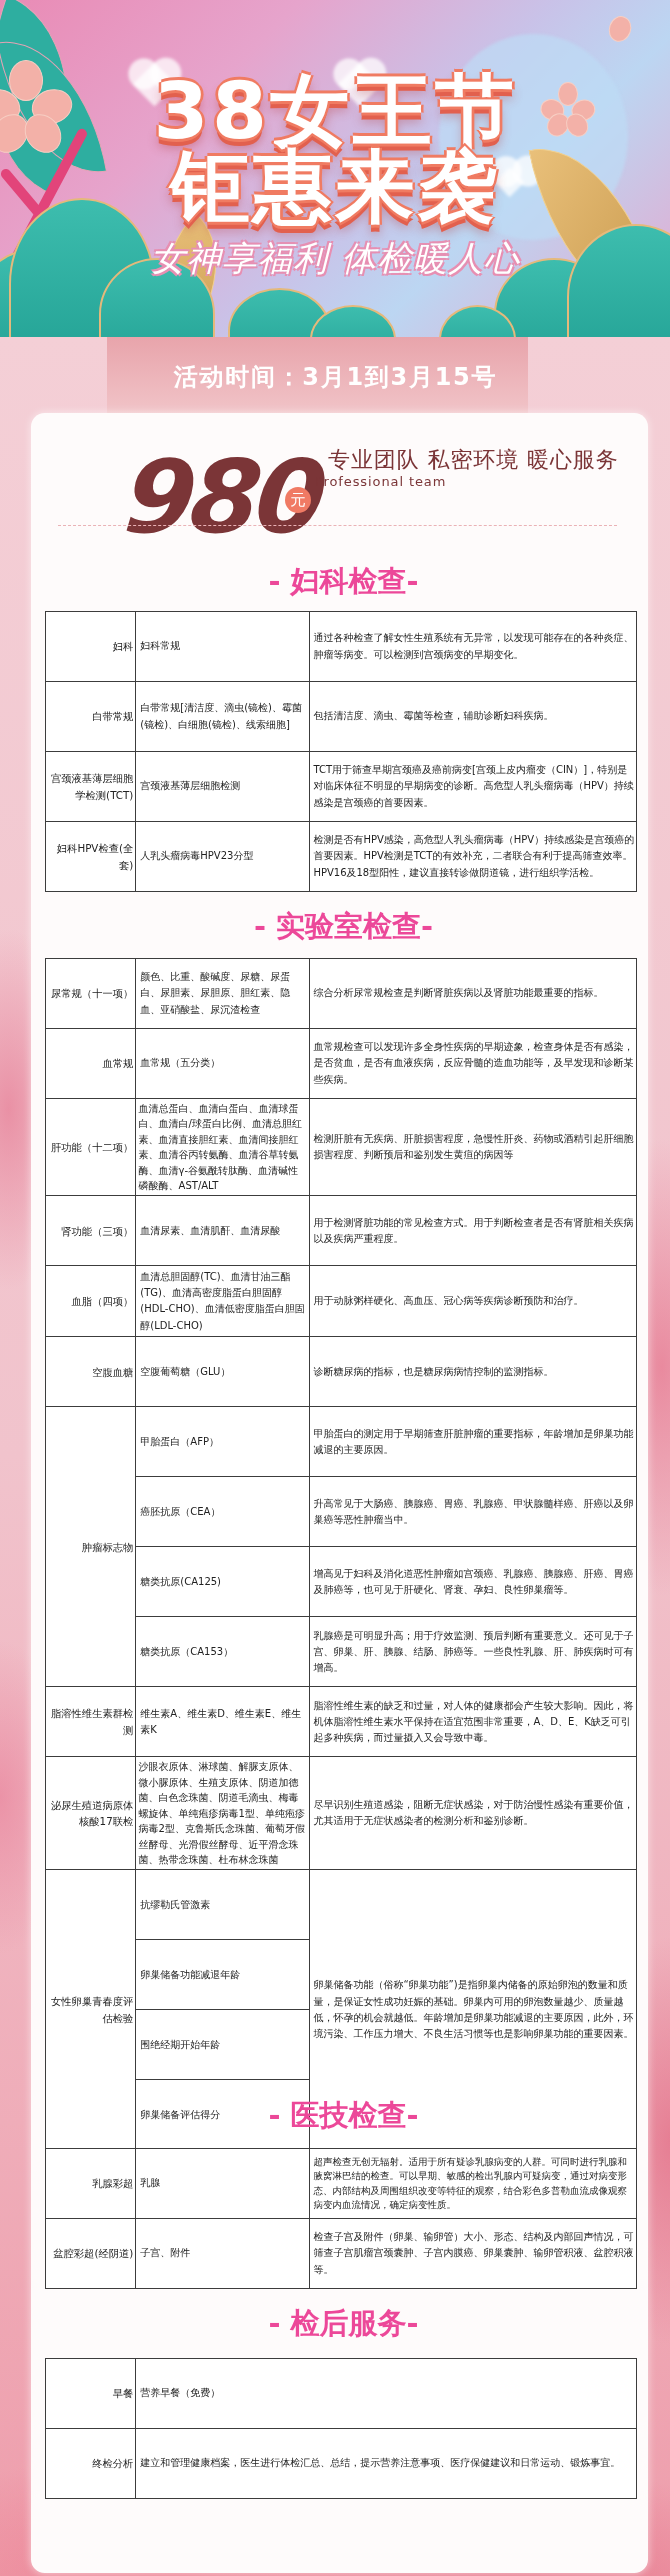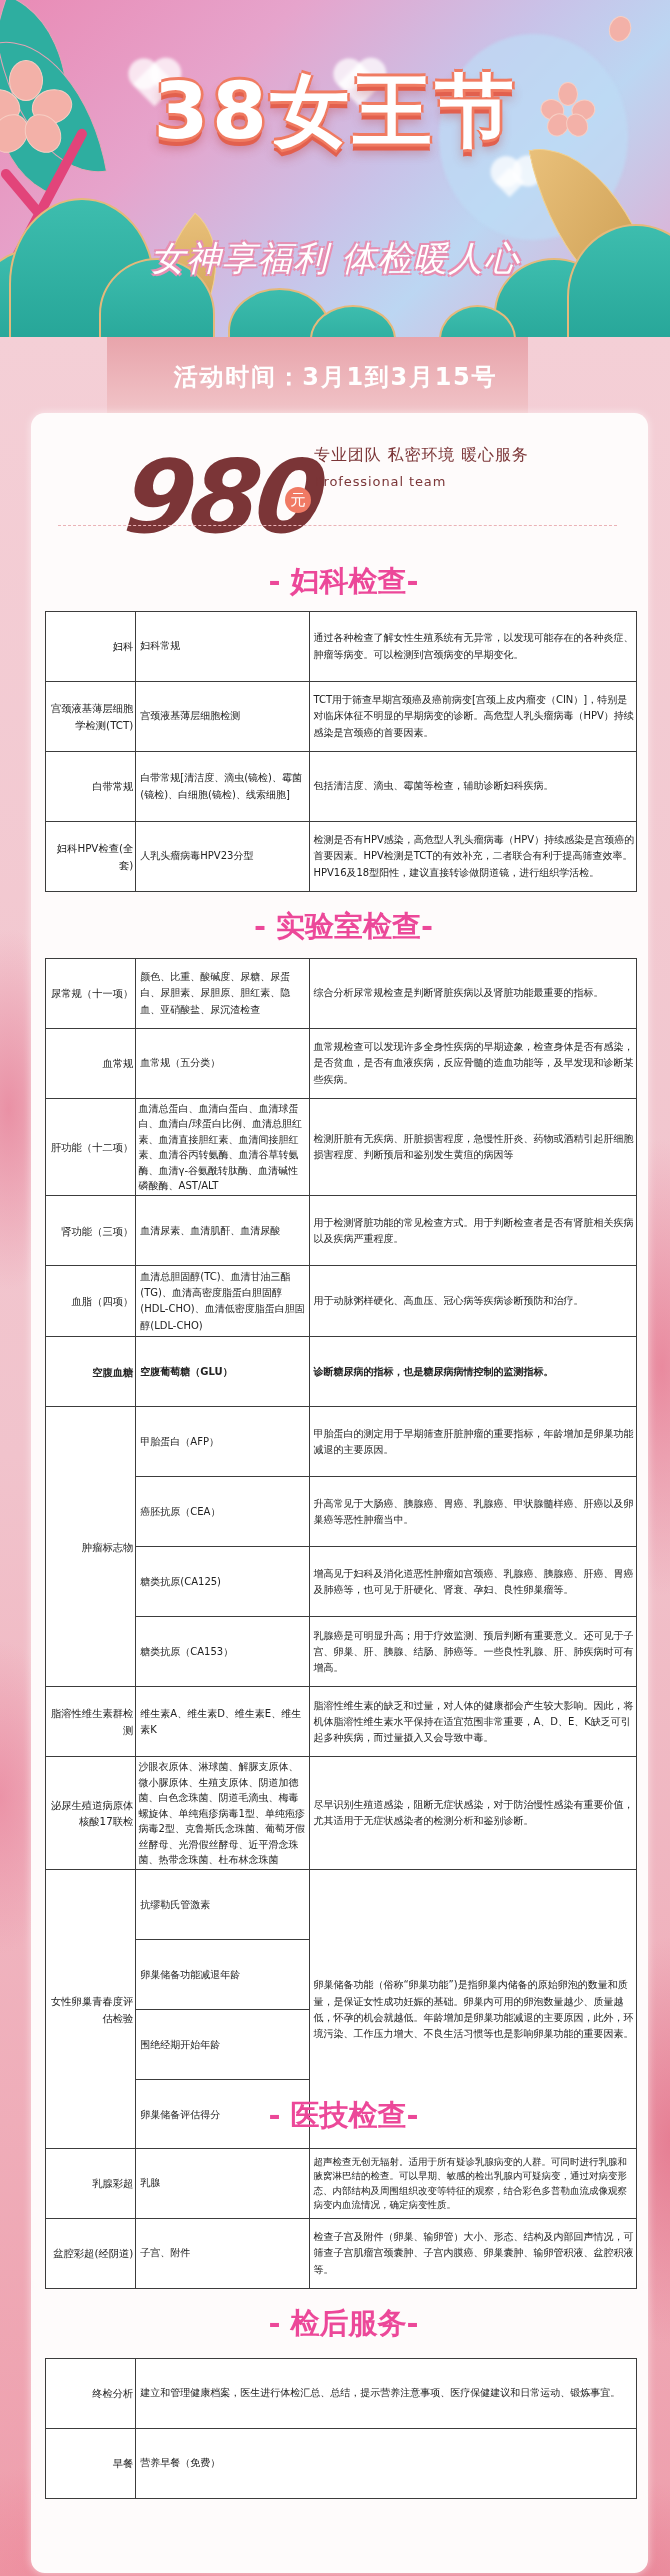--- a/index.html
+++ b/index.html
@@ -68,21 +68,21 @@
   .price-num {
     position: absolute; left: 126px; top: 447px; color: #7b3537;
     font-family: "DejaVu Sans", sans-serif; font-weight: bold; font-style: italic; font-size: 101px; letter-spacing: -5.2px; line-height: 1;
     transform: skewX(-6deg);
   }
   .price-unit {
     position: absolute; left: 285px; top: 487px; width: 26px; height: 26px; border-radius: 50%;
     background: #f07a64; color: #fff; font-size: 15.5px; text-align: center; line-height: 26px;
   }
   .slogan {
-    position: absolute; left: 314px; top: 445px; color: #7b3537; font-size: 16px; letter-spacing: 0.9px;
+    position: absolute; left: 328px; top: 445px; color: #7b3537; font-size: 22px; letter-spacing: 0.9px;
   }
   .slogan-en {
     position: absolute; left: 315px; top: 474px; color: #7b3537; font-size: 13px; letter-spacing: 0.9px;
   }
   .dashed {
     position: absolute; left: 58px; top: 525px; width: 559px; border-top: 1.7px dashed #eab2b6;
   }
 
   .section-title {
     position: absolute; left: 8px; width: 671px; text-align: center;
@@ -143,20 +143,21 @@
   <div class="hill" style="left:-26px;top:249px;width:120px;height:120px;"></div>
   <div class="hill" style="left:8.6px;top:198px;width:146px;height:172px;"></div>
   <div class="hill" style="left:99px;top:258px;width:116px;height:112px;"></div>
   <div class="hill" style="left:228px;top:288px;width:103px;height:86px;"></div>
   <div class="hill" style="left:310px;top:305px;width:86px;height:69px;"></div>
   <div class="hill" style="left:494px;top:258px;width:120px;height:112px;"></div>
   <div class="hill" style="left:567px;top:224px;width:138px;height:146px;"></div>
   <div class="hill" style="left:439px;top:305px;width:77px;height:69px;"></div>
 
   <div class="banner-title" style="top:72px;">38女王节</div>
+  <div class="banner-title" style="top:148px;">钜惠来袭</div>
   <div class="banner-sub">女神享福利 体检暖人心</div>
 </div>
 
 <div class="date-strip"></div>
 <div class="date-text">活动时间：3月1到3月15号</div>
 
 <div class="card"></div>
 
 <div class="price-num">980</div>
 <div class="price-unit">元</div>
@@ -166,28 +167,28 @@
 
 <div class="section-title" style="top:567px;">- 妇科检查-</div>
 <table class="exam" style="top:611px;">
   <tbody>
       <tr style="height:70px;">
     <td class="c1">妇科</td>
     <td class="c2">妇科常规</td>
     <td class="c3">通过各种检查了解女性生殖系统有无异常，以发现可能存在的各种炎症、肿瘤等病变。可以检测到宫颈病变的早期变化。</td>
   </tr>
   <tr style="height:70px;">
+    <td class="c1">白带常规</td>
+    <td class="c2">白带常规[清洁度、滴虫(镜检)、霉菌(镜检)、白细胞(镜检)、线索细胞]</td>
+    <td class="c3">包括清洁度、滴虫、霉菌等检查，辅助诊断妇科疾病。</td>
+  </tr>
+  <tr style="height:70px;">
     <td class="c1">宫颈液基薄层细胞学检测(TCT)</td>
     <td class="c2">宫颈液基薄层细胞检测</td>
     <td class="c3">TCT用于筛查早期宫颈癌及癌前病变[宫颈上皮内瘤变（CIN）]，特别是对临床体征不明显的早期病变的诊断。高危型人乳头瘤病毒（HPV）持续感染是宫颈癌的首要因素。</td>
-  </tr>
-  <tr style="height:70px;">
-    <td class="c1">白带常规</td>
-    <td class="c2">白带常规[清洁度、滴虫(镜检)、霉菌(镜检)、白细胞(镜检)、线索细胞]</td>
-    <td class="c3">包括清洁度、滴虫、霉菌等检查，辅助诊断妇科疾病。</td>
   </tr>
   <tr style="height:70px;margin-left:28px;">
     <td class="c1">妇科HPV检查(全套)</td>
     <td class="c2">人乳头瘤病毒HPV23分型</td>
     <td class="c3">检测是否有HPV感染，高危型人乳头瘤病毒（HPV）持续感染是宫颈癌的首要因素。HPV检测是TCT的有效补充，二者联合有利于提高筛查效率。HPV16及18型阳性，建议直接转诊做阴道镜，进行组织学活检。</td>
   </tr>
 </tbody>
   </table>
 
 <div class="section-title" style="top:912px;">- 实验室检查-</div>
@@ -211,21 +212,21 @@
   <tr style="height:70px;">
     <td class="c1">肾功能（三项）</td>
     <td class="c2">血清尿素、血清肌酐、血清尿酸</td>
     <td class="c3">用于检测肾脏功能的常见检查方式。用于判断检查者是否有肾脏相关疾病以及疾病严重程度。</td>
   </tr>
   <tr style="height:71px;">
     <td class="c1">血脂（四项）</td>
     <td class="c2">血清总胆固醇(TC)、血清甘油三酯(TG)、血清高密度脂蛋白胆固醇(HDL-CHO)、血清低密度脂蛋白胆固醇(LDL-CHO)</td>
     <td class="c3">用于动脉粥样硬化、高血压、冠心病等疾病诊断预防和治疗。</td>
   </tr>
-  <tr style="height:70px;font-weight:bold;">
+  <tr style="height:70px;">
     <td class="c1">空腹血糖</td>
     <td class="c2">空腹葡萄糖（GLU）</td>
     <td class="c3">诊断糖尿病的指标，也是糖尿病病情控制的监测指标。</td>
   </tr>
 
   <tr style="height:70px;">
     <td class="c1" rowspan="4">肿瘤标志物</td>
     <td class="c2">甲胎蛋白（AFP）</td>
     <td class="c3">甲胎蛋白的测定用于早期筛查肝脏肿瘤的重要指标，年龄增加是卵巢功能减退的主要原因。</td>
   </tr>
@@ -282,22 +283,22 @@
     <td class="c2">子宫、附件</td>
     <td class="c3">检查子宫及附件（卵巢、输卵管）大小、形态、结构及内部回声情况，可筛查子宫肌瘤宫颈囊肿、子宫内膜癌、卵巢囊肿、输卵管积液、盆腔积液等。</td>
   </tr>
 </tbody>
   </table>
 
 <div class="section-title" style="top:2309px;">- 检后服务-</div>
 <table class="exam" style="top:2358px;">
   <tbody>
       <tr style="height:70px;">
+    <td class="c1">早餐</td>
+    <td class="c3" style="padding-left:4.3px;">营养早餐（免费）</td>
+  </tr>
+  <tr style="height:70px;">
     <td class="c1">终检分析</td>
     <td class="c3" style="padding-left:4.3px;">建立和管理健康档案，医生进行体检汇总、总结，提示营养注意事项、医疗保健建议和日常运动、锻炼事宜。</td>
   </tr>
-  <tr style="height:70px;">
-    <td class="c1">早餐</td>
-    <td class="c3" style="padding-left:4.3px;">营养早餐（免费）</td>
-  </tr>
 </tbody>
   </table>
 
 
 </body></html>

